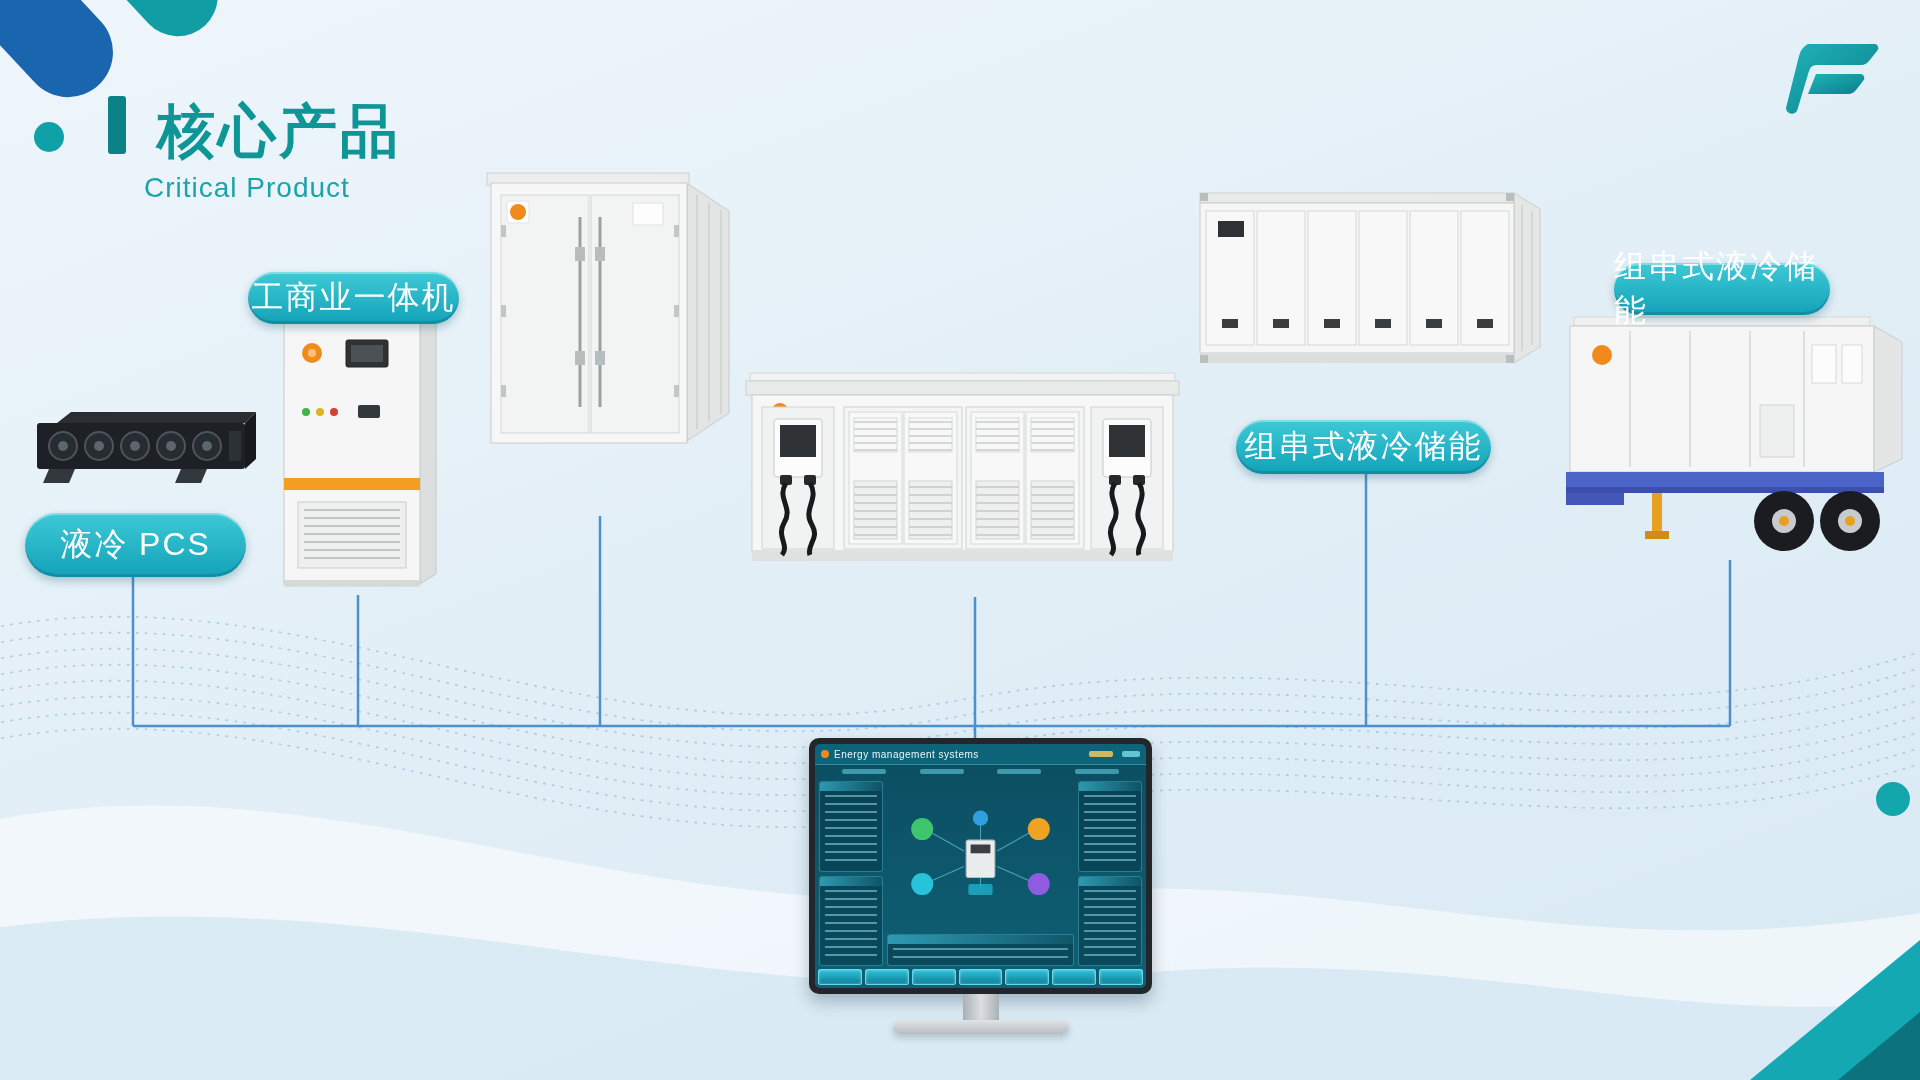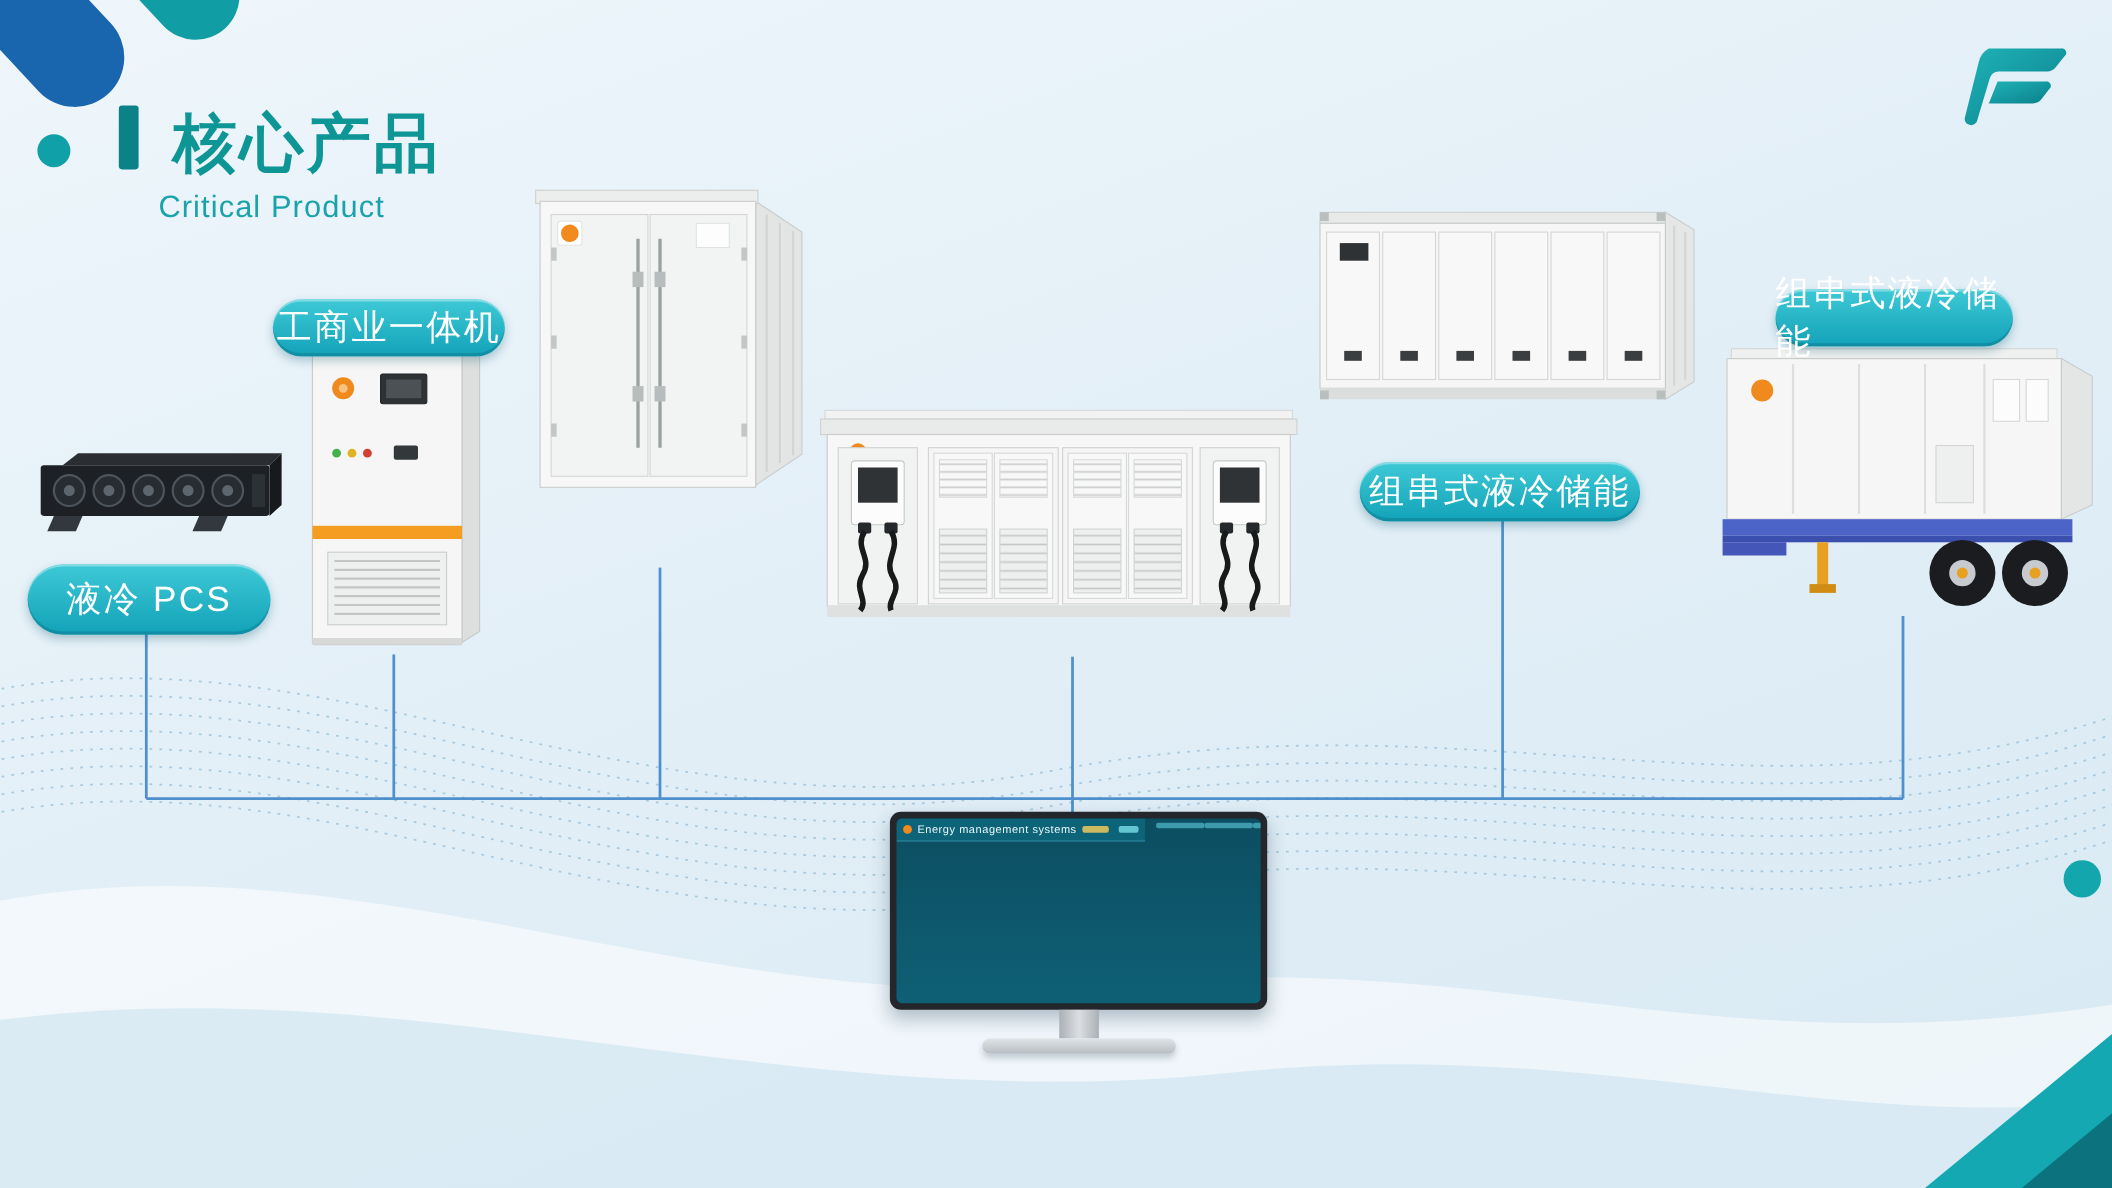--- a/index.html
+++ b/index.html
@@ -46,21 +46,21 @@
   .a-cab{left:272px;top:302px;width:172px;height:292px;}
   .a-mg{left:481px;top:155px;width:257px;height:304px;}
   .a-chg{left:742px;top:363px;width:441px;height:233px;}
   .a-str{left:1192px;top:179px;width:358px;height:196px;}
   .a-trl{left:1560px;top:309px;width:352px;height:264px;}
 
   
   .monitor{position:absolute;left:809px;top:738px;width:343px;z-index:6;}
   .bezel{background:#23272b;border-radius:10px;padding:6px;
     box-shadow:0 8px 16px rgba(30,60,80,.30);}
-  .sinner{height:168px;border-radius:5px;overflow:hidden;display:flex;
+  .sinner{height:244px;border-radius:5px;overflow:hidden;display:flex;flex-direction:column;
     background:linear-gradient(180deg,#0c4d61,#0e6075);justify-content:space-between;}
   .scr-top{height:20px;flex:0 0 auto;display:flex;align-items:center;gap:5px;padding:0 6px;
     background:#0d6478;border-bottom:1px solid rgba(120,225,245,.35);}
   .scr-dot{width:8px;height:8px;border-radius:50%;background:#f08a1d;flex:0 0 auto;}
   .scr-title{font-size:10px;color:#eaf7fa;letter-spacing:.5px;white-space:nowrap;}
   .scr-chip{width:24px;height:6px;border-radius:2px;background:rgba(240,200,90,.85);margin-left:auto;}
   .scr-chip.c2{width:18px;background:rgba(140,240,250,.7);margin-left:4px;}
   .scr-sub{height:13px;flex:0 0 auto;display:flex;align-items:center;justify-content:space-around;padding:0 10px;}
   .dash{width:44px;height:5px;border-radius:2px;background:rgba(110,230,245,.5);}
   .scr-body{flex:1;display:flex;gap:4px;padding:3px 4px;min-height:0;}

